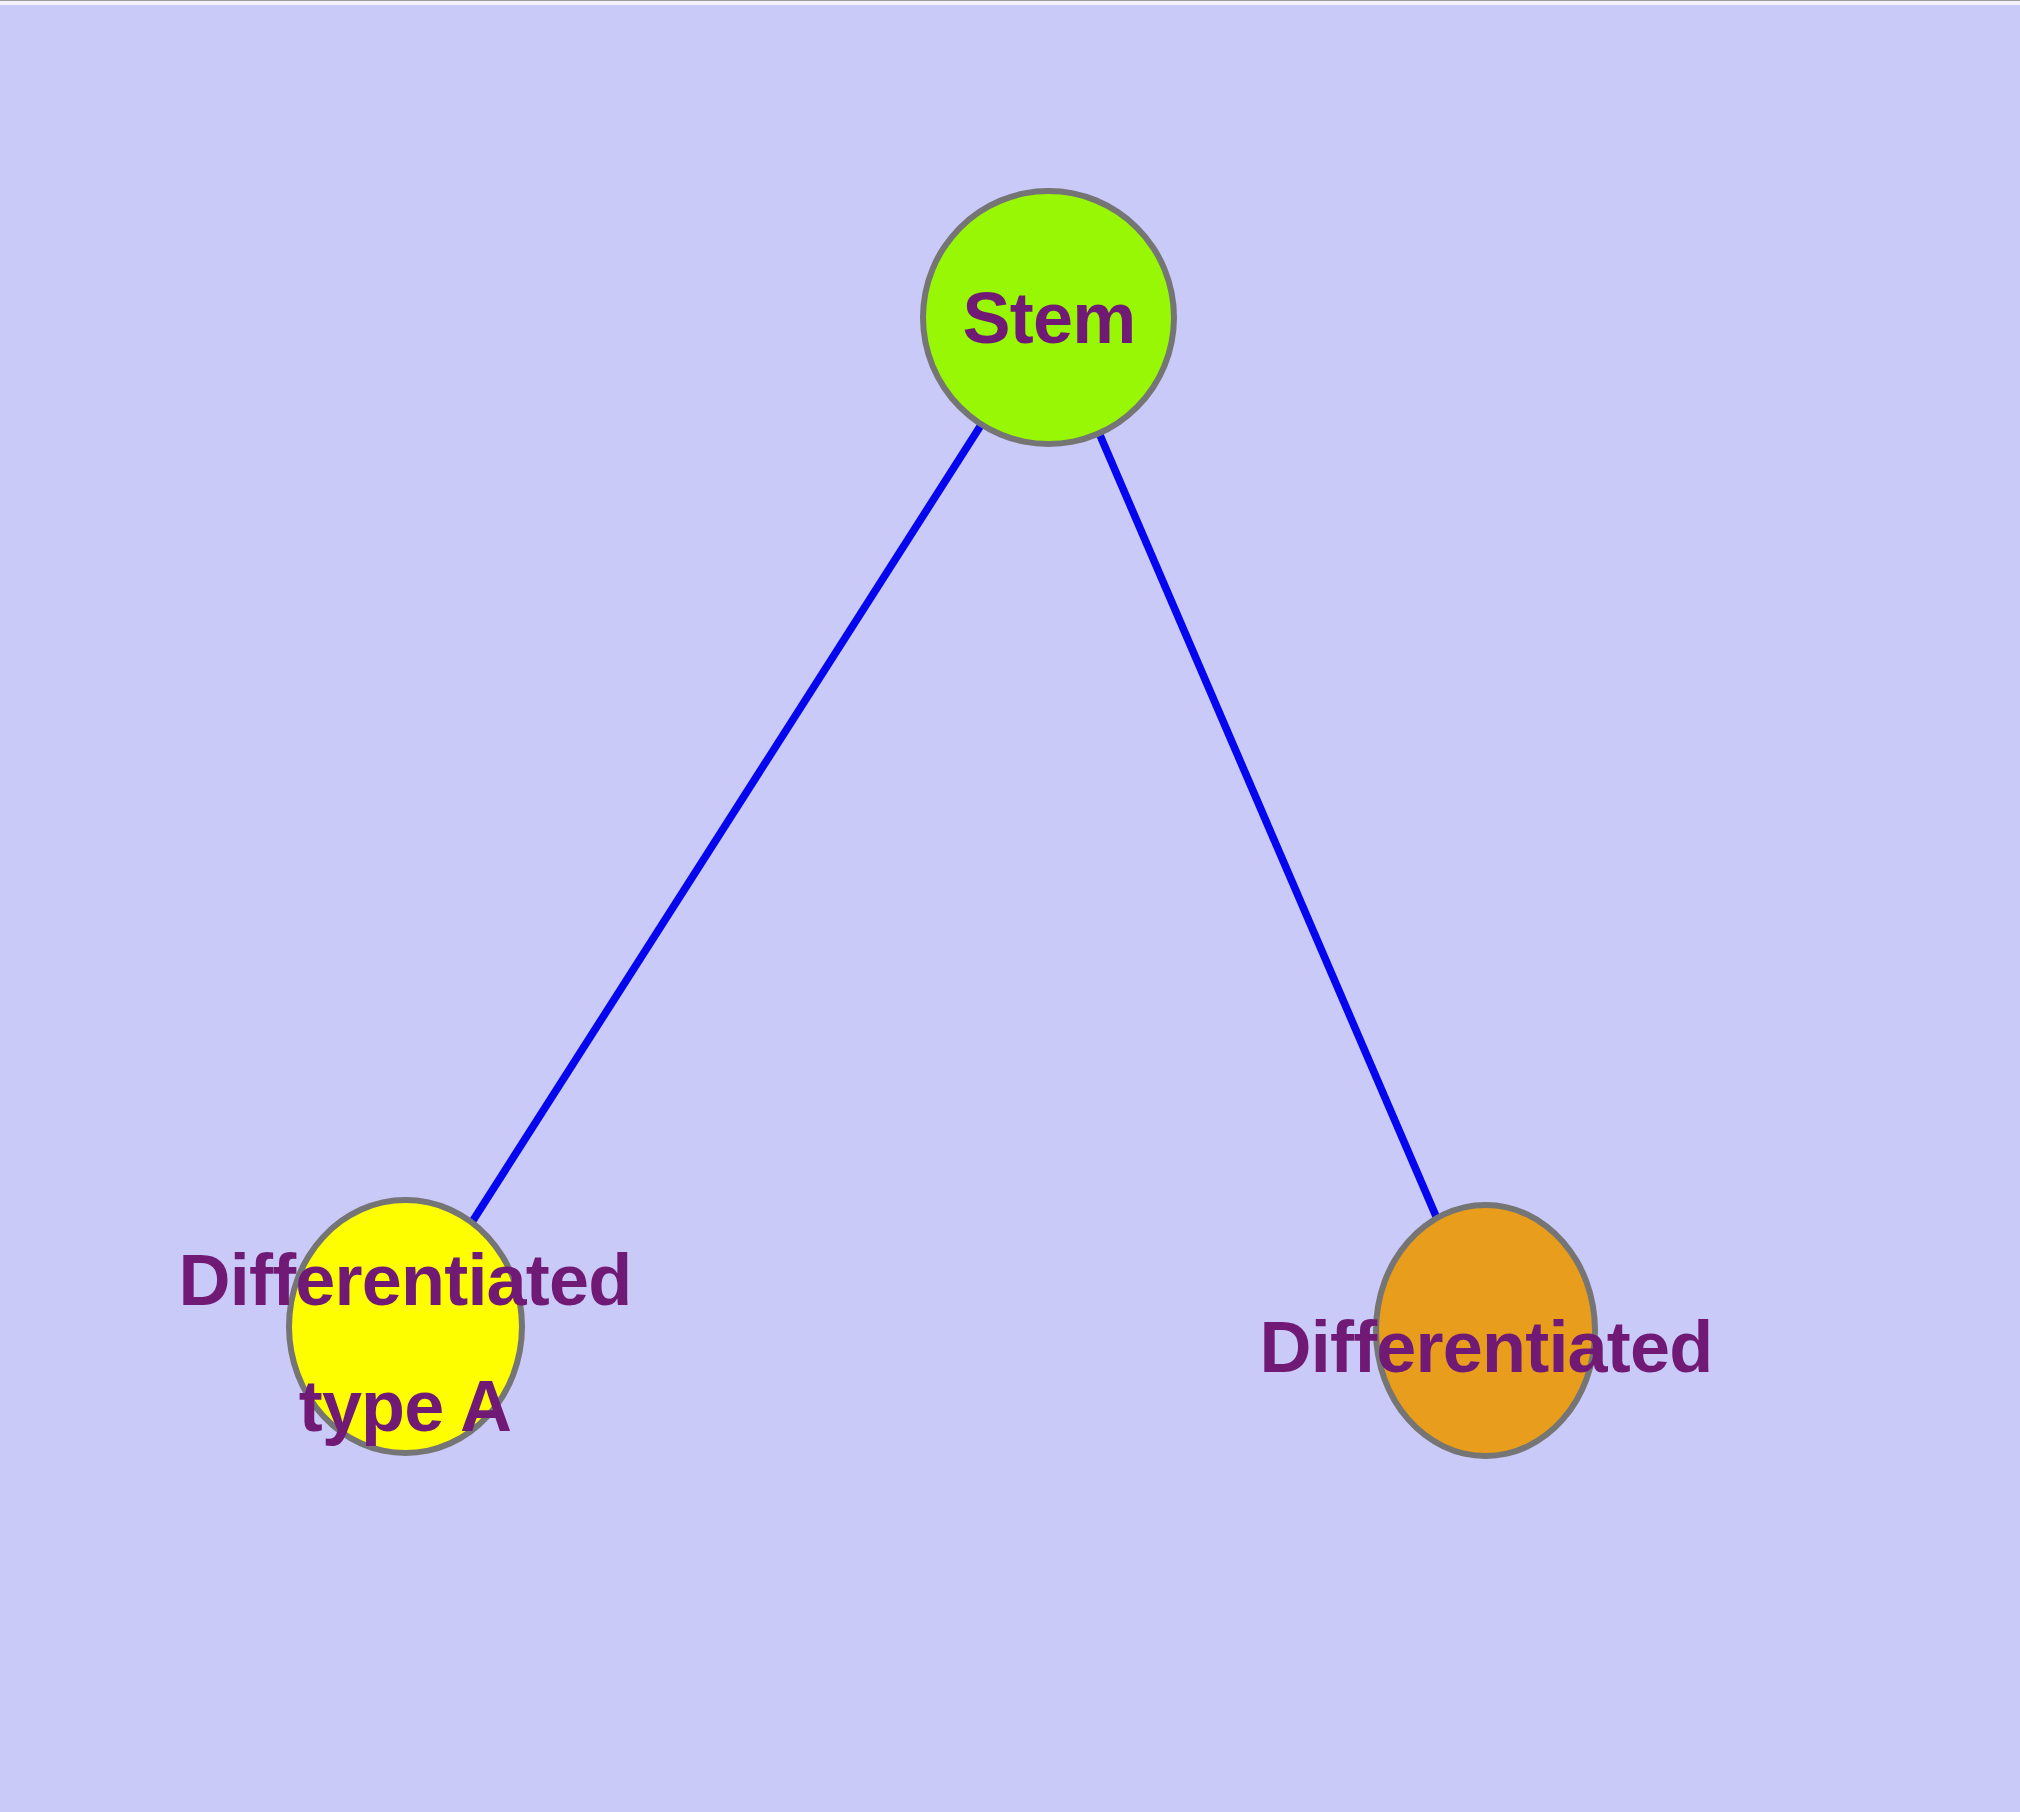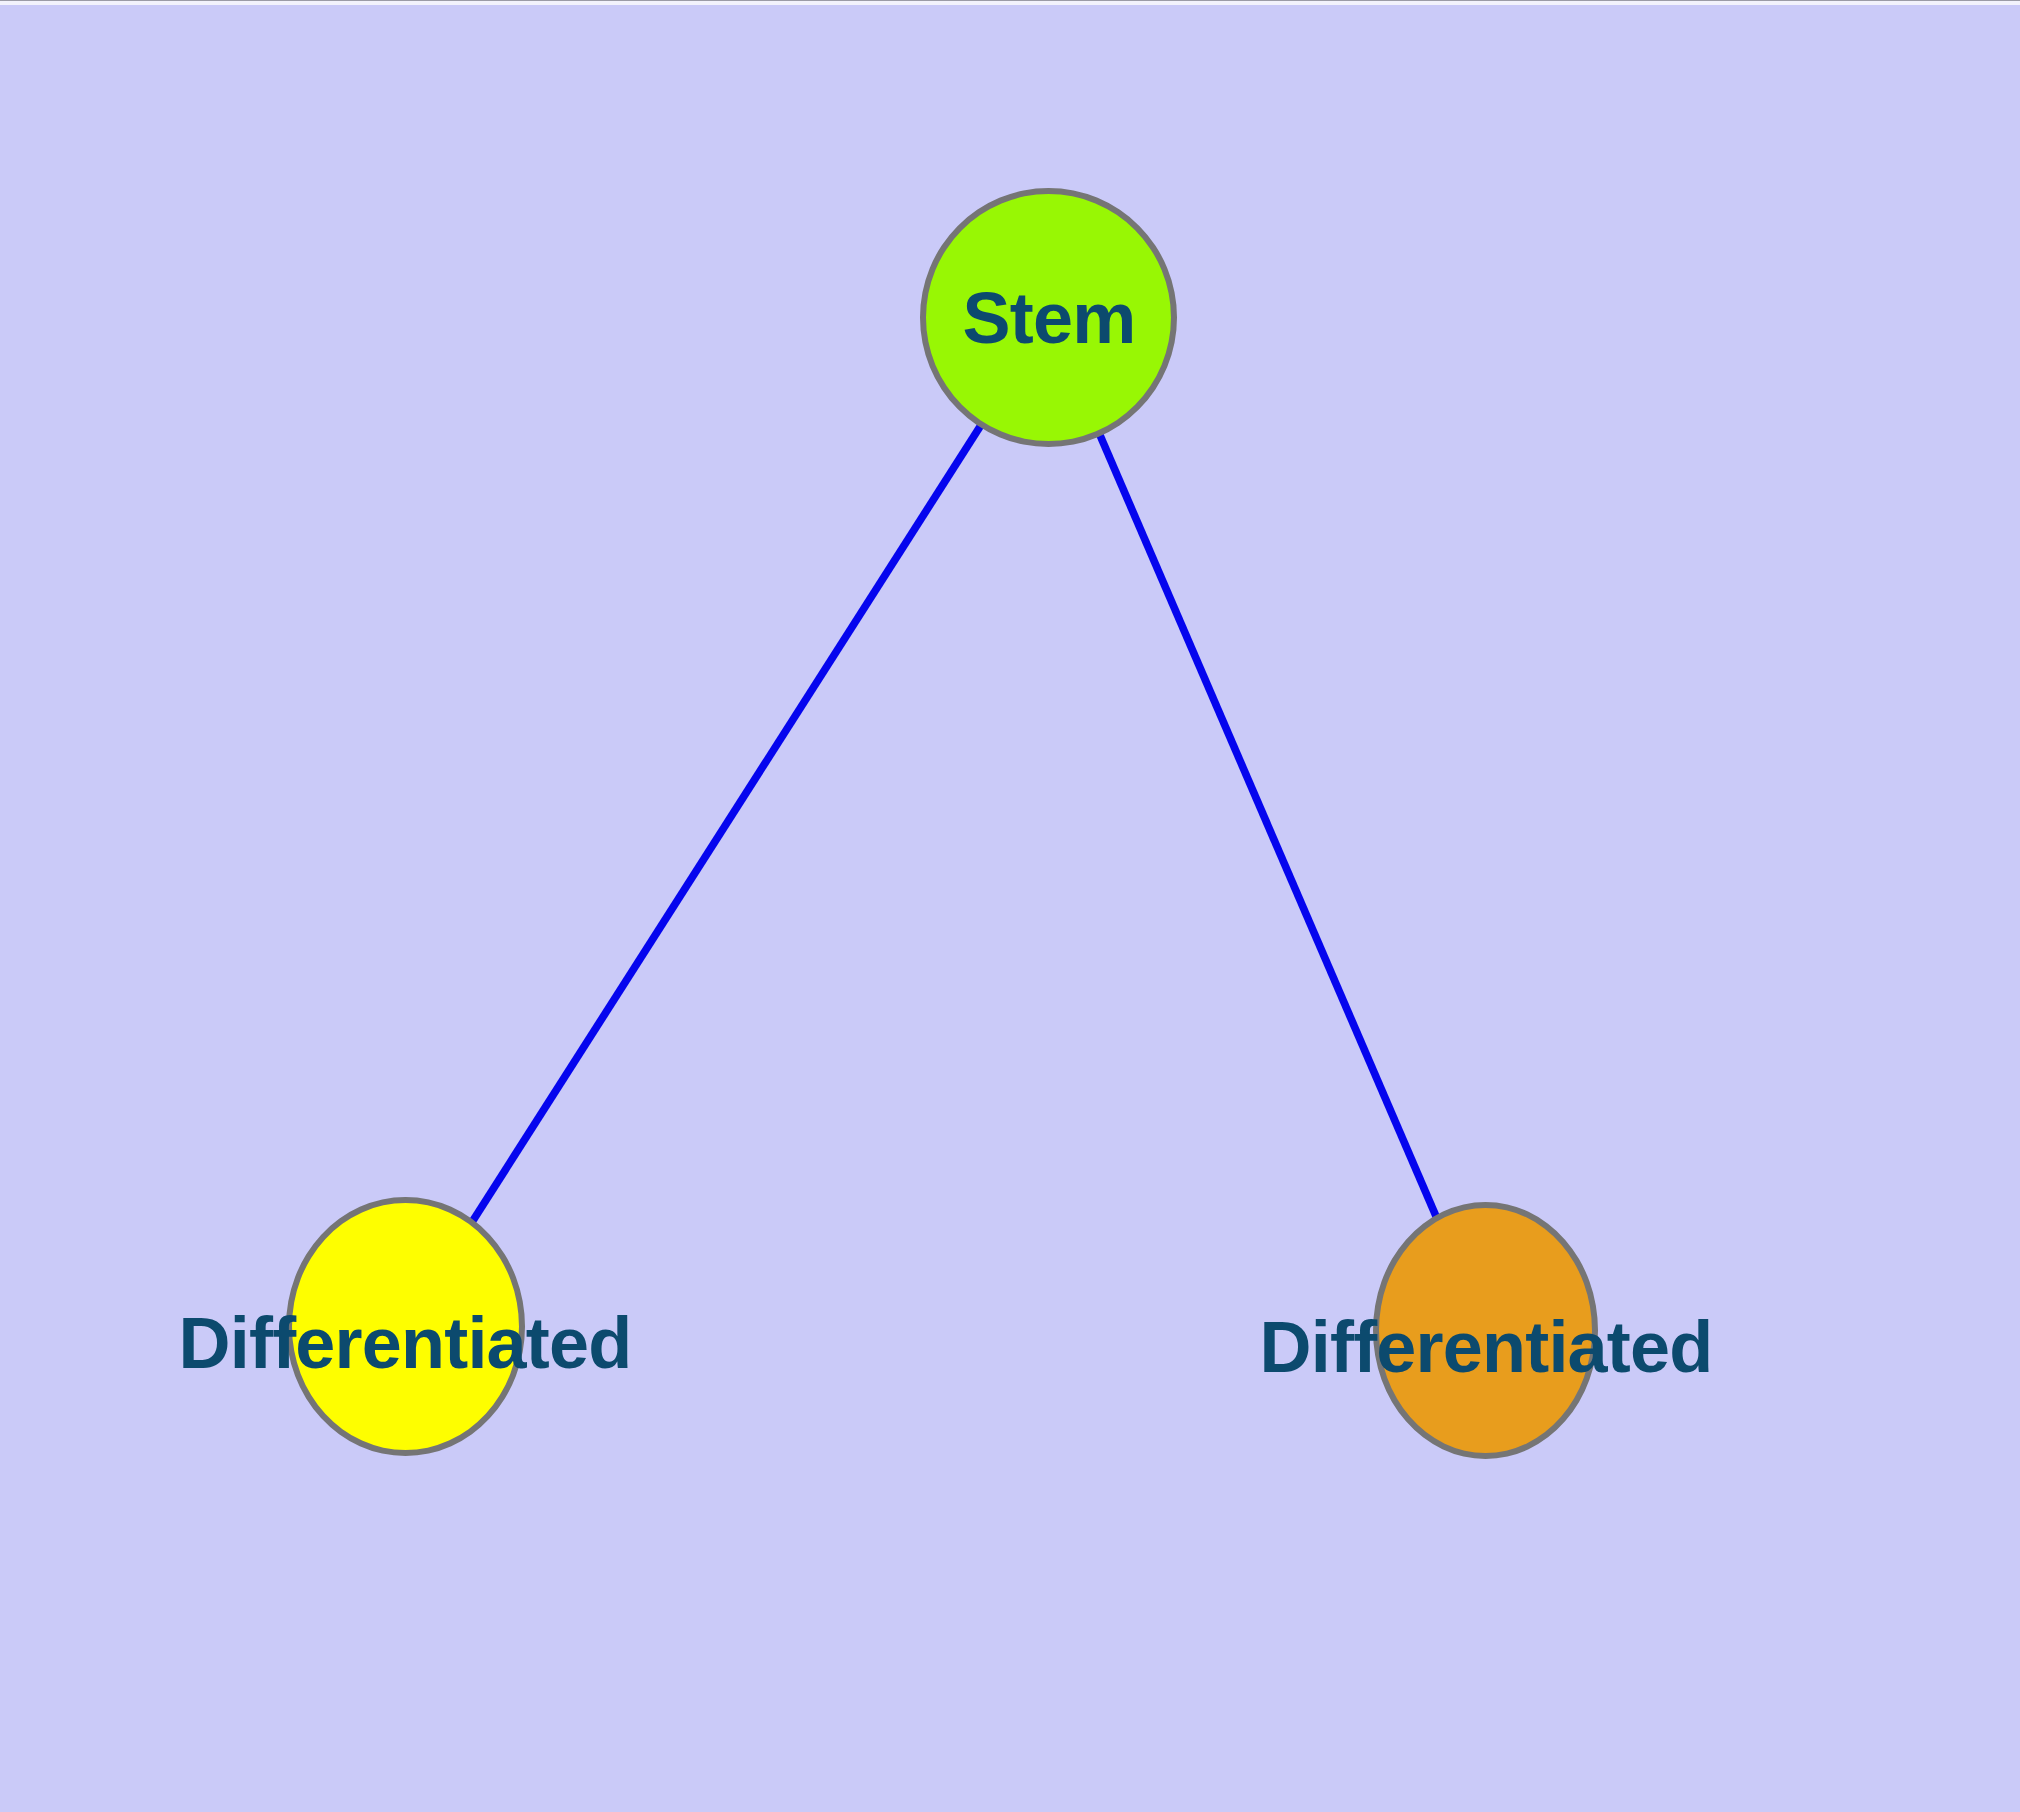--- a/index.html
+++ b/index.html
@@ -42,21 +42,21 @@
   }
   #node-stem   { left: 920px; top: 188px;  width: 257px; height: 259px; }
   #node-type-a { left: 286px;  top: 1197px; width: 239px; height: 259px; }
   #node-type-b { left: 1373px; top: 1202px; width: 225px; height: 257px; }
   .node-label {
     position: absolute;
     transform: translate(-50%, -50%);
     font-size: 72px;
     font-weight: 700;
     line-height: 1.3;
-    color: #0c4a6e;
+    color: #701a75;
     text-align: center;
     white-space: nowrap;
     z-index: 3;
     letter-spacing: -0.8px;
   }
   #label-stem   { left: 1049px; top: 319px;  }
   #label-type-a { left: 405px;  top: 1328px; }
   #label-type-b { left: 1486px; top: 1332px; }
   .label-line { display: block; margin-top: 32px; }
 </style>
@@ -75,20 +75,21 @@
   <div class="node" id="node-stem" style="background-color: rgb(152, 247, 4); border-color: rgb(117, 117, 117);"></div>
 
   <div class="node" id="node-type-a" style="background-color: rgb(254, 254, 0); border-color: rgb(117, 117, 117);"></div>
 
   <div class="node" id="node-type-b" style="background-color: rgb(232, 157, 29); border-color: rgb(117, 117, 117);"></div>
 
   <div class="node-label" id="label-stem">Stem</div>
 
   <div class="node-label" id="label-type-a">
     <span class="label-line">Differentiated</span>
+    <span class="label-line">type A</span>
   </div>
 
   <div class="node-label" id="label-type-b">
     <span class="label-line">Differentiated</span>
   </div>
 
 </div>
 
 
 </body></html>

